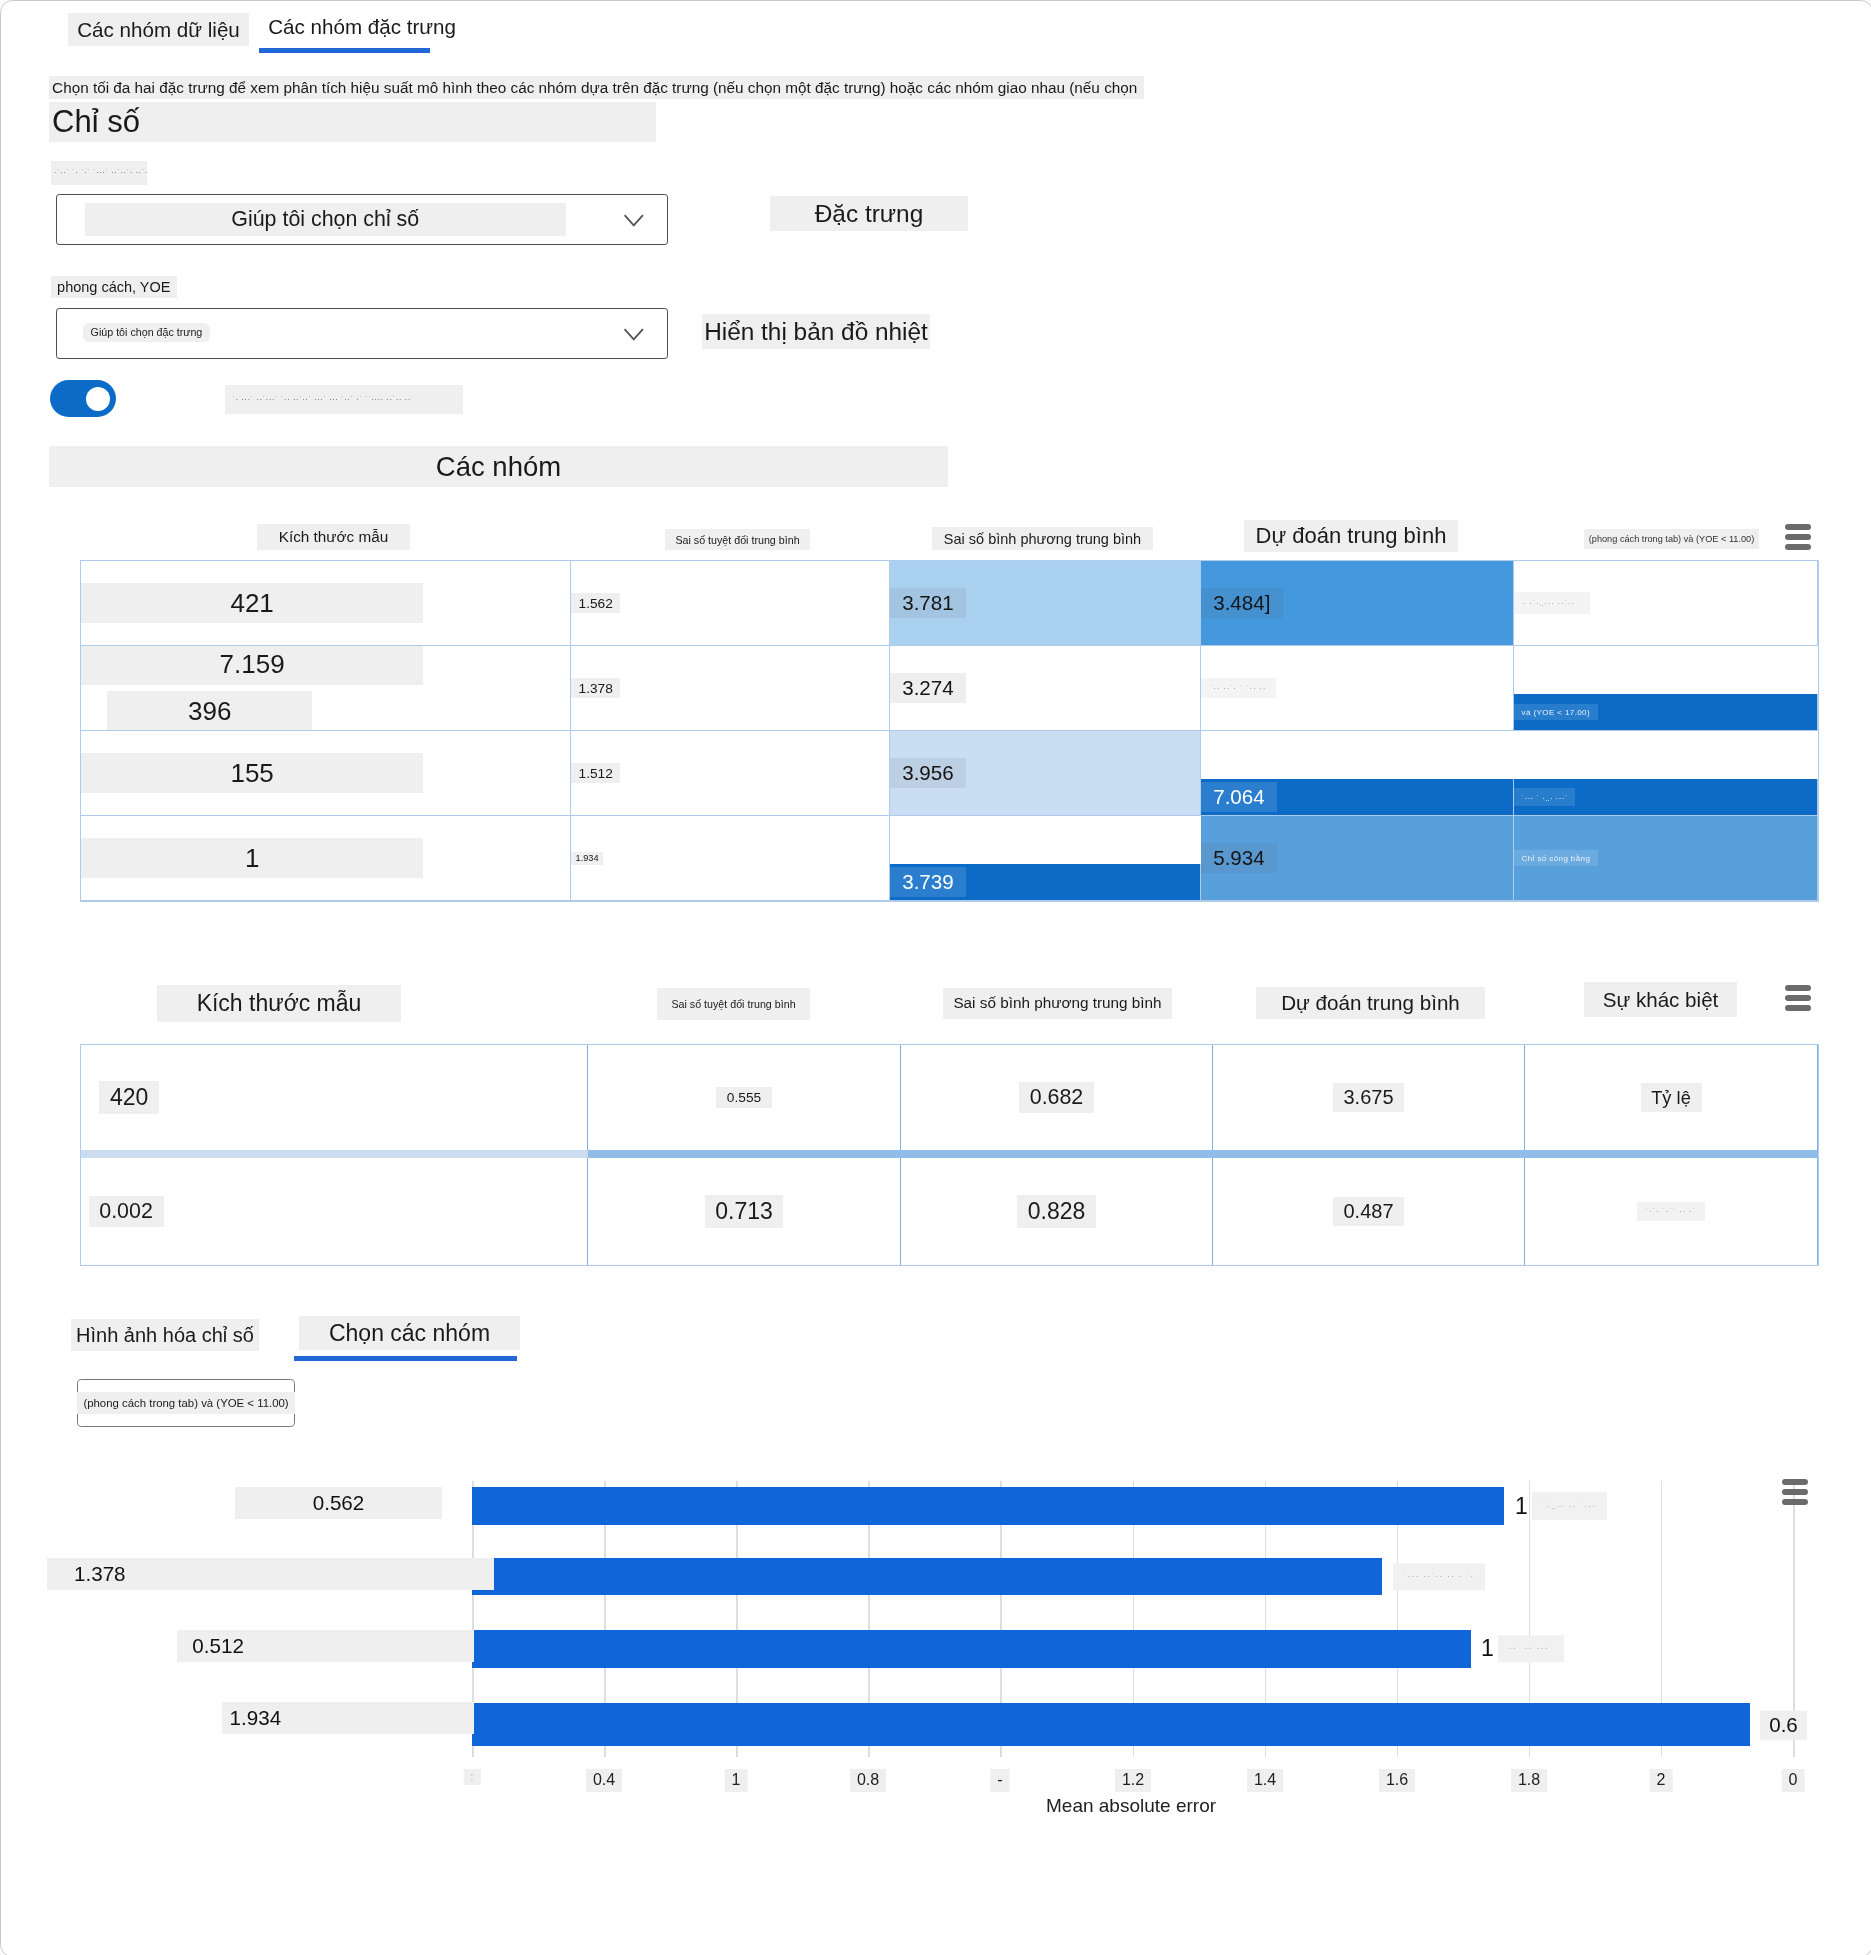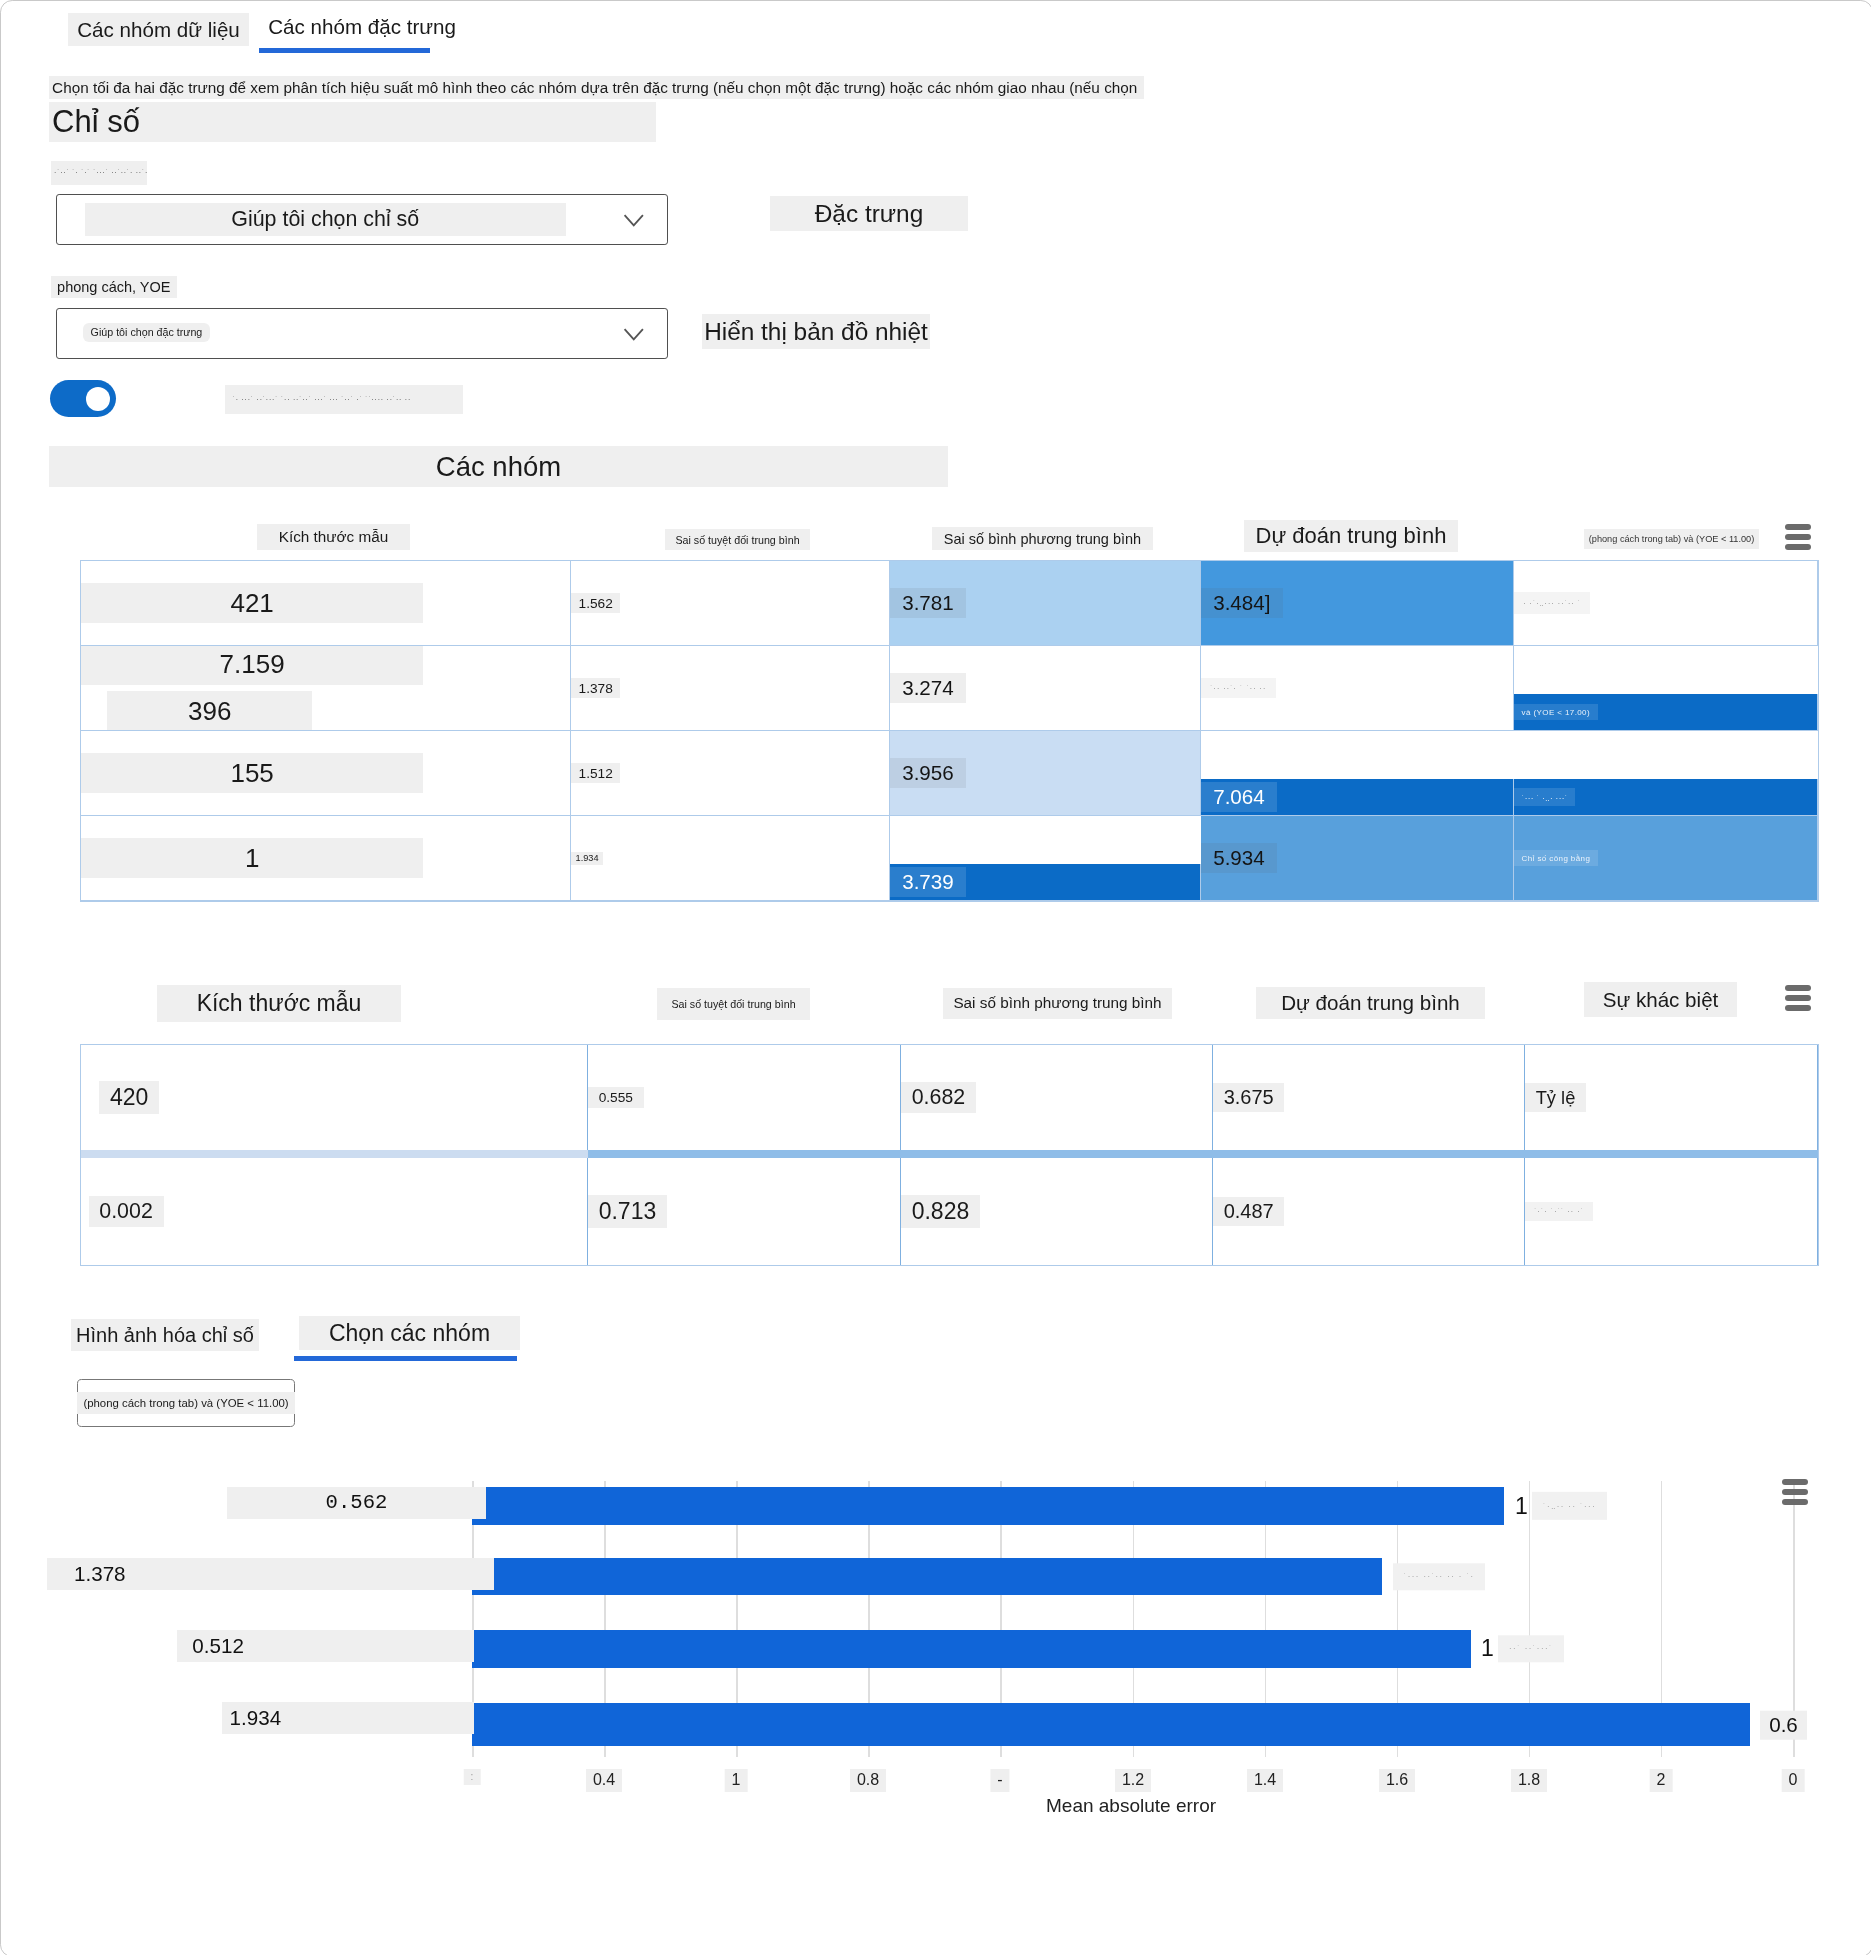--- a/index.html
+++ b/index.html
@@ -67,21 +67,21 @@
 
   
   .t2h1{left:156px;top:984px;width:244px;height:37px;font-size:23px;}
   .t2h2{left:656px;top:987px;width:153px;height:32px;font-size:10.7px;}
   .t2h3{left:942px;top:987px;width:229px;height:30.5px;font-size:15.3px;}
   .t2h4{left:1255px;top:986px;width:229px;height:32px;font-size:20.6px;}
   .t2h5{left:1583px;top:981px;width:153px;height:35px;font-size:20.6px;}
 
   
   .t2{left:79px;top:1022px;display:grid;grid-template-columns:507px 313px 312px 312px 293px;grid-template-rows:105px 7.6px 107px;border:1.5px solid var(--table-border);margin-top:21px;}
-  .t2cell{border-right:1.5px solid #7fb0e0;background:#fff;display:flex;align-items:center;justify-content:flex-start;overflow:hidden;}
+  .t2cell{border-right:1.5px solid #7fb0e0;background:#fff;display:flex;align-items:center;justify-content:center;overflow:hidden;}
   .t2cell.first{justify-content:flex-start;padding-left:18.3px;}
   .t2 .divider{grid-column:1 / -1;background:linear-gradient(90deg,#ccdcf0 0 507px,#8fbde8 507px 100%);}
   .v2{background:var(--highlight);padding:3.1px 10.7px;}
   .fs30{font-size:23px;} .fs28{font-size:21.4px;} .fs26{font-size:20px;} .fs24{font-size:18.3px;} .fs18{font-size:13.7px;}
   .smudge{font-size:6.9px;color:#8a8a8a;letter-spacing:1.1px;background:#f2f2f2;padding:6.1px 9.2px;white-space:nowrap;overflow:hidden;}
 
   
   .vtab{left:70px;top:1318px;width:188px;height:32px;font-size:20px;}
   .stab{left:298px;top:1315px;width:221px;height:34px;font-size:23px;}
   .stab-underline{left:293px;top:1355px;width:223px;height:5.3px;background:var(--accent);}
@@ -294,21 +294,21 @@
       <span class="xtick" style="left: 689px; top: 296px;">1</span>
       <span class="xtick" style="left: 821px; top: 296px;">0.8</span>
       <span class="xtick" style="left: 953px; top: 296px;">-</span>
       <span class="xtick" style="left: 1086px; top: 296px;">1.2</span>
       <span class="xtick" style="left: 1218px; top: 296px;">1.4</span>
       <span class="xtick" style="left: 1350px; top: 296px;">1.6</span>
       <span class="xtick" style="left: 1482px; top: 296px;">1.8</span>
       <span class="xtick" style="left: 1614px; top: 296px;">2</span>
       <span class="xtick" style="left: 1746px; top: 296px;">0</span>
       <div class="bar" style="left: 425px; top: 13.7px; width: 1032px; height: 38px;"></div>
-      <div class="ylab" style="left: 180px; top: 13.7px; width: 259px; justify-content: center; font-family: Liberation Mono, monospace;">0.562</div>
+      <div class="ylab" style="left: 188px; top: 13.7px; width: 207px; justify-content: center;">0.562</div>
       <div class="elab" style="left: 1468px; top: 33px;">
         <span class="big">1</span>
         <span class="sm-box">˙·‥·· ·· ˙···</span>
       </div>
       <div class="bar" style="left: 425px; top: 85px; width: 910px; height: 37px;"></div>
       <div class="ylab" style="left: 0px; top: 85px; width: 420px; justify-content: flex-start; padding-left: 27px;">1.378</div>
       <div class="elab" style="left: 1346px; top: 104px;">
         <span class="sm-box">˙··· ··˙·· ·· · ˙·</span>
       </div>
       <div class="bar" style="left: 425px; top: 157px; width: 999px; height: 38px;"></div>

